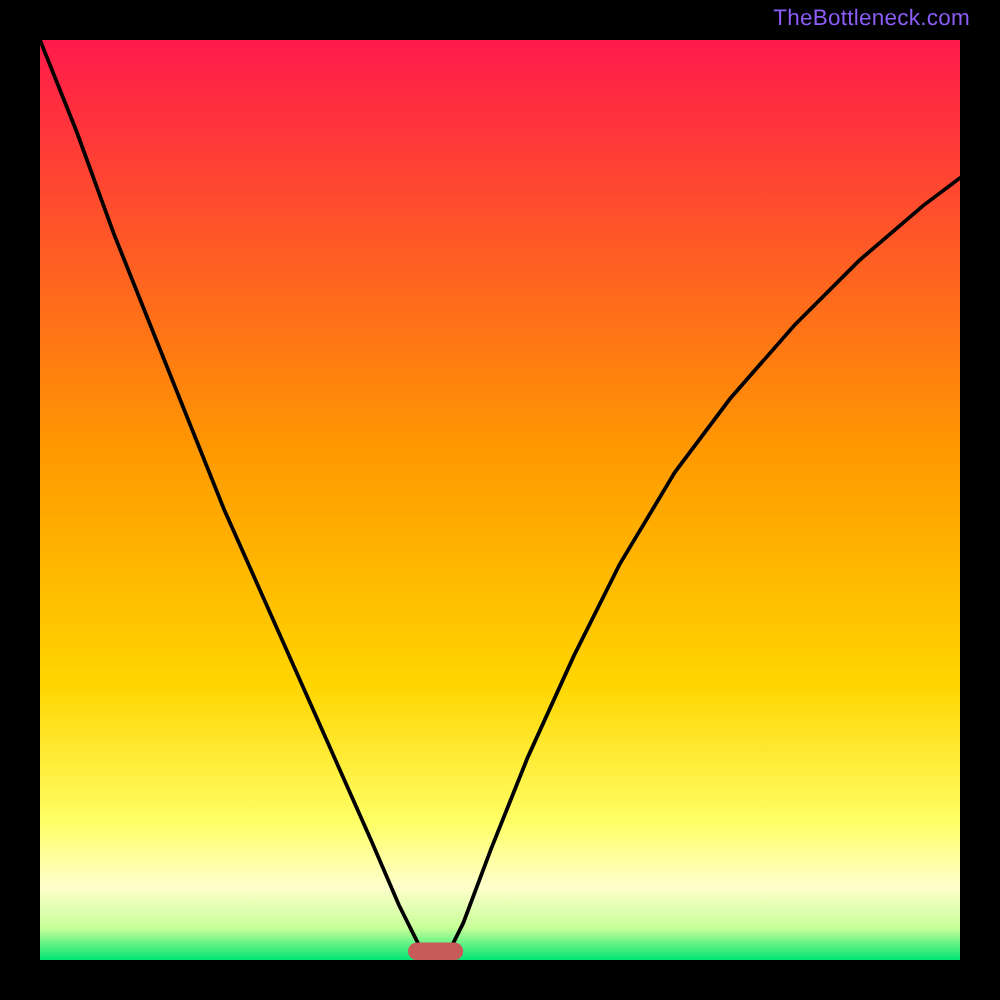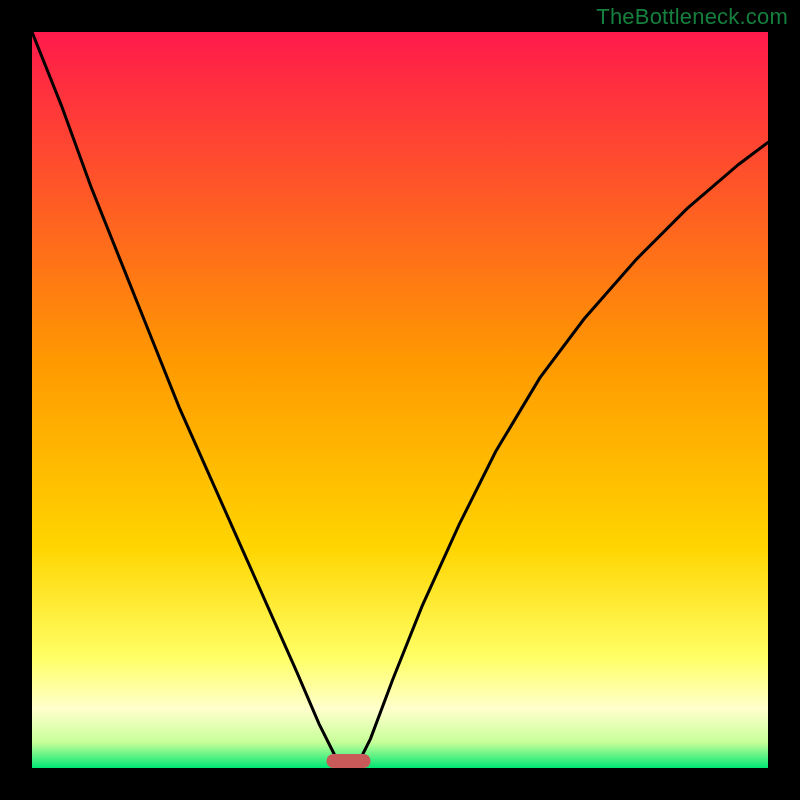--- a/index.html
+++ b/index.html
@@ -16,23 +16,23 @@
     inset: 0;
     background: #000;
   }
   .plot {
     position: absolute;
     box-sizing: border-box;
   }
   .watermark {
     position: absolute;
     top: 4px;
-    right: 12px;
-    color: #15803d;
-    font-size: 22px;
+    right: 24px;
+    color: #8b5cf6;
+    font-size: 18px;
     font-weight: 500;
     letter-spacing: 0.2px;
   }
   svg { display: block; }
 </style>
 </head>
 <body>
 
 <div class="frame">
   <div class="plot" id="plot" style="left: 32px; top: 32px; width: 736px; height: 736px;">

